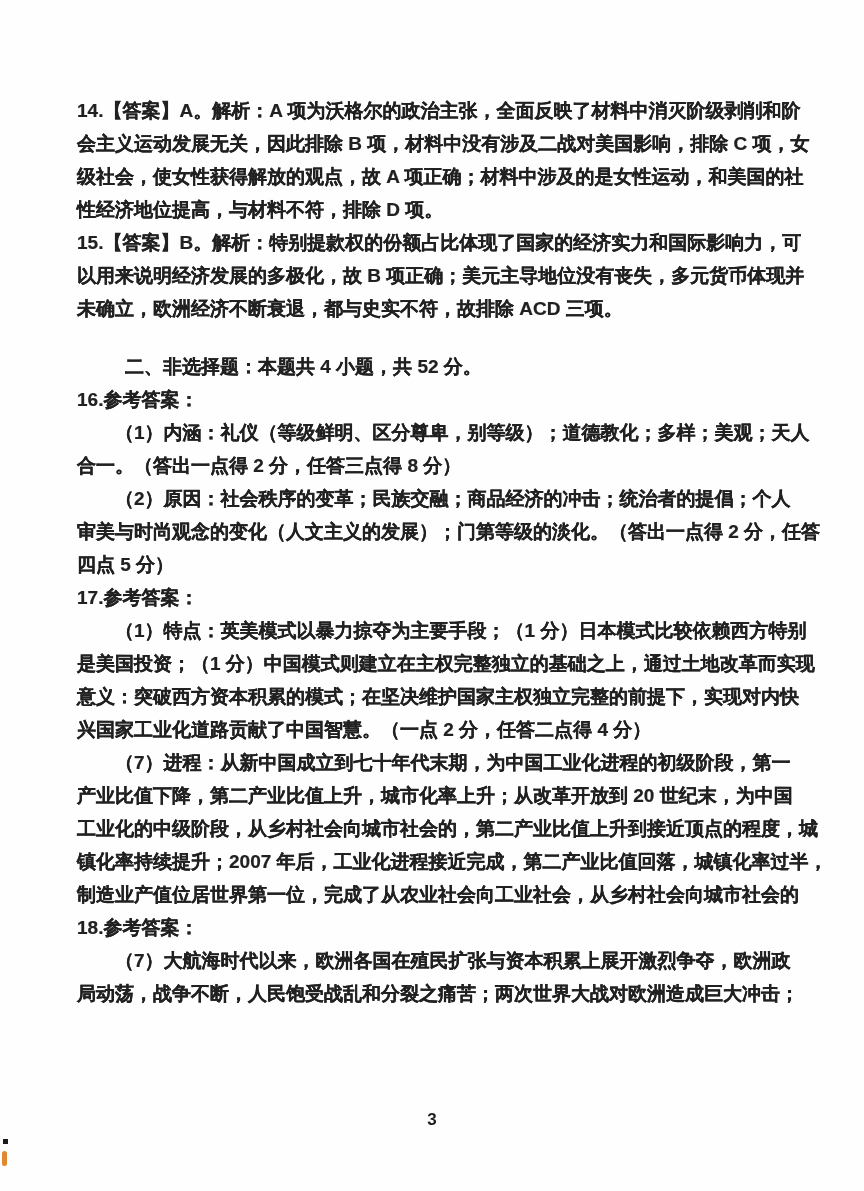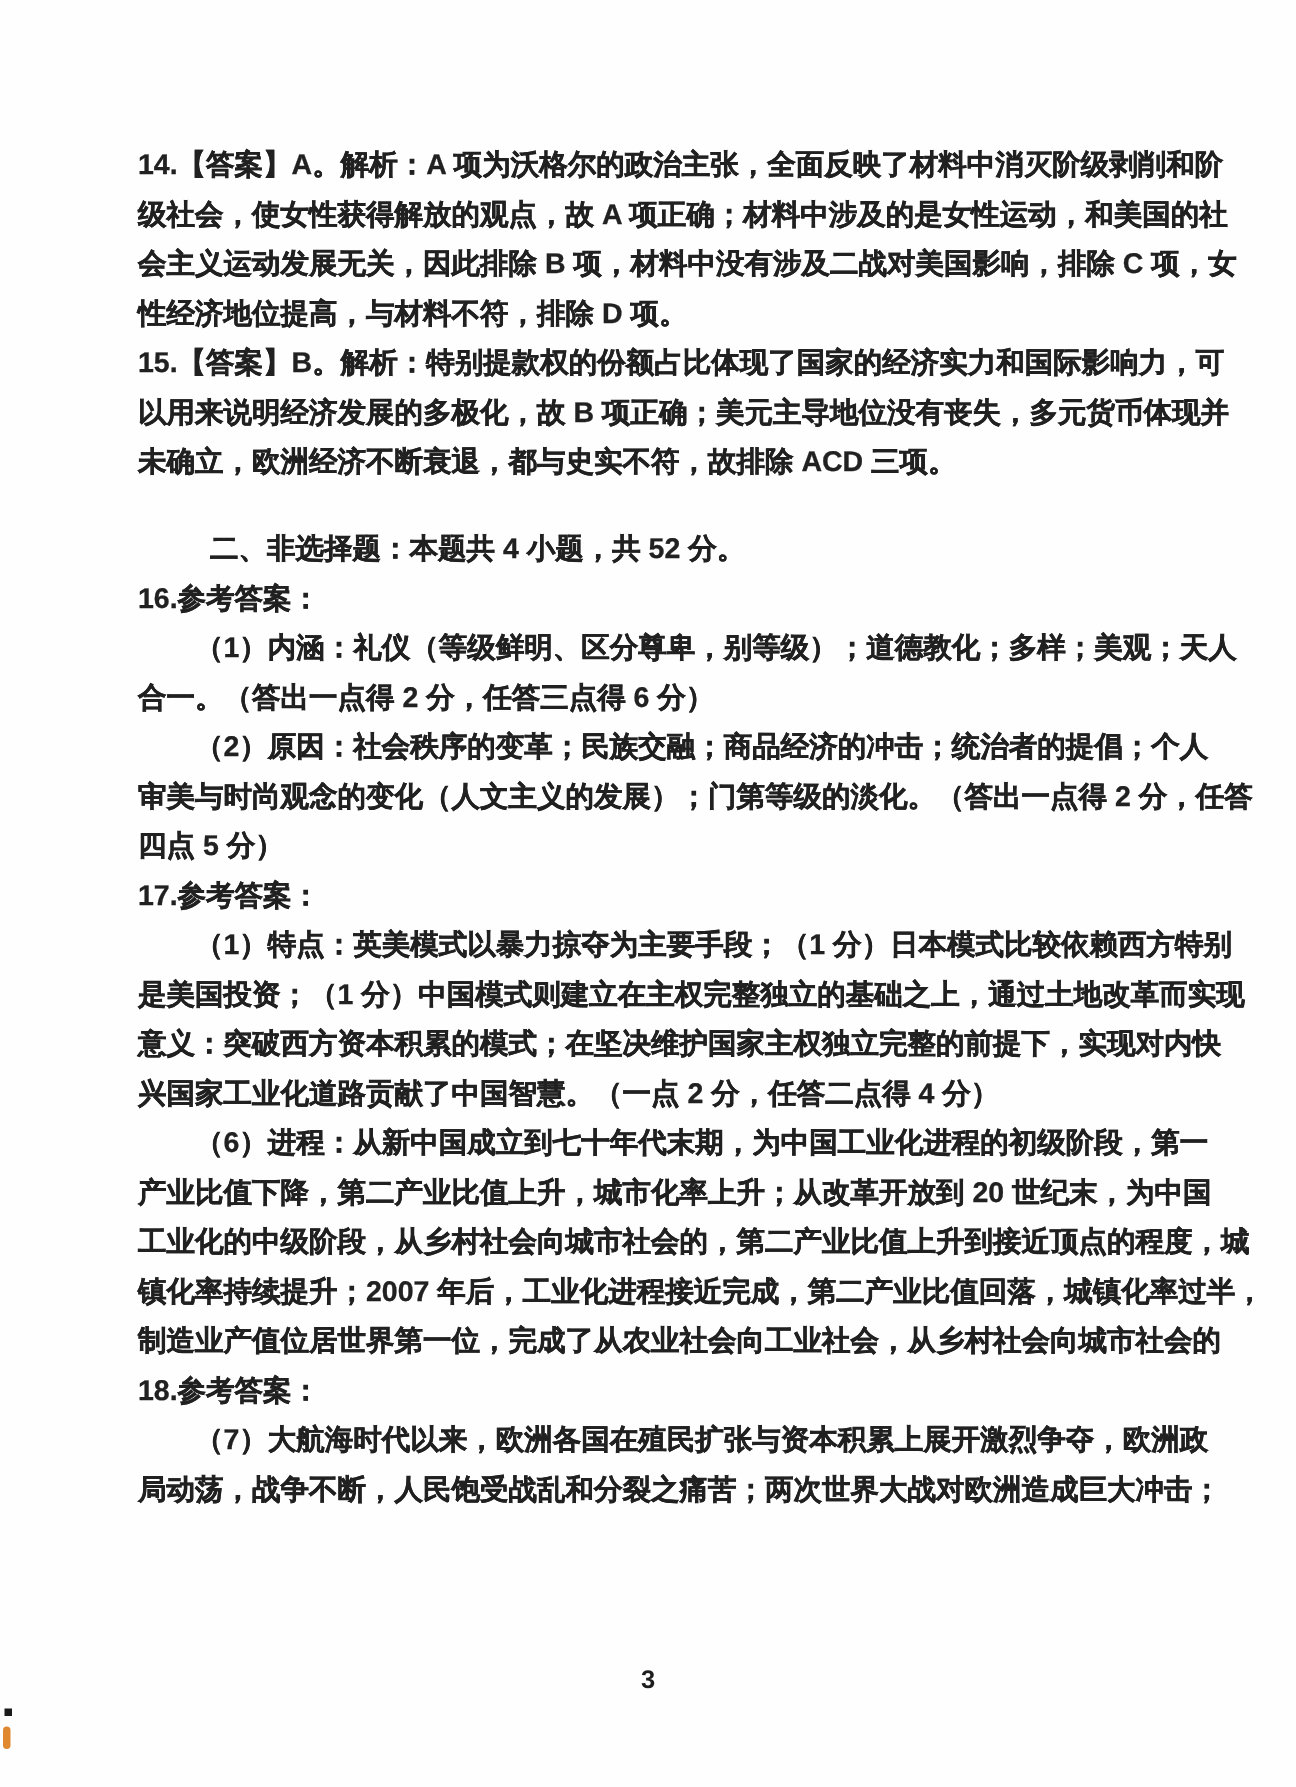--- a/index.html
+++ b/index.html
@@ -6,21 +6,21 @@
   .page {
     position: relative;
     width: 864px;
     height: 1191px;
     background: #fefefe;
     overflow: hidden;
     font-family: "Liberation Sans", "DejaVu Sans", sans-serif;
   }
   .doc-body {
     position: absolute;
-    left: 92px;
+    left: 77px;
     top: 94px;
     width: 684px;
     color: #212121;
     font-size: 19px;
     font-weight: 600;
     line-height: 33px;
     -webkit-text-stroke: 0.2px #212121;
   }
   .block { margin: 0; }
   .block.heading .line { font-weight: 700; margin-left: 48px; }
@@ -61,57 +61,57 @@
     background: #e0882f;
   }
 </style>
 </head>
 <body>
 
 <div class="page" style="background: rgb(254, 254, 254);">
   <div class="doc-body" style="color: rgb(33, 33, 33);">
       <div class="block">
         <div class="line">14.【答案】A。解析：A 项为沃格尔的政治主张，全面反映了材料中消灭阶级剥削和阶</div>
+        <div class="line">会主义运动发展无关，因此排除 B 项，材料中没有涉及二战对美国影响，排除 C 项，女</div>
         <div class="line">级社会，使女性获得解放的观点，故 A 项正确；材料中涉及的是女性运动，和美国的社</div>
-        <div class="line">会主义运动发展无关，因此排除 B 项，材料中没有涉及二战对美国影响，排除 C 项，女</div>
         <div class="line end">性经济地位提高，与材料不符，排除 D 项。</div>
       </div>
       <div class="block">
         <div class="line">15.【答案】B。解析：特别提款权的份额占比体现了国家的经济实力和国际影响力，可</div>
         <div class="line">以用来说明经济发展的多极化，故 B 项正确；美元主导地位没有丧失，多元货币体现并</div>
         <div class="line end">未确立，欧洲经济不断衰退，都与史实不符，故排除 ACD 三项。</div>
       </div>
       <div class="block heading" style="margin-top: 25px;">
         <div class="line end">二、非选择题：本题共 4 小题，共 52 分。</div>
       </div>
       <div class="block">
         <div class="line end">16.参考答案：</div>
       </div>
       <div class="block">
         <div class="line indent">（1）内涵：礼仪（等级鲜明、区分尊卑，别等级）；道德教化；多样；美观；天人</div>
-        <div class="line end">合一。（答出一点得 2 分，任答三点得 6 分）</div>
+        <div class="line end">合一。（答出一点得 2 分，任答三点得 8 分）</div>
       </div>
       <div class="block">
         <div class="line indent">（2）原因：社会秩序的变革；民族交融；商品经济的冲击；统治者的提倡；个人</div>
         <div class="line">审美与时尚观念的变化（人文主义的发展）；门第等级的淡化。（答出一点得 2 分，任答</div>
         <div class="line end">四点 5 分）</div>
       </div>
       <div class="block">
         <div class="line end">17.参考答案：</div>
       </div>
       <div class="block">
         <div class="line indent">（1）特点：英美模式以暴力掠夺为主要手段；（1 分）日本模式比较依赖西方特别</div>
         <div class="line">是美国投资；（1 分）中国模式则建立在主权完整独立的基础之上，通过土地改革而实现</div>
       </div>
       <div class="block">
         <div class="line">意义：突破西方资本积累的模式；在坚决维护国家主权独立完整的前提下，实现对内快</div>
         <div class="line end">兴国家工业化道路贡献了中国智慧。（一点 2 分，任答二点得 4 分）</div>
       </div>
       <div class="block">
-        <div class="line indent">（6）进程：从新中国成立到七十年代末期，为中国工业化进程的初级阶段，第一</div>
+        <div class="line indent">（7）进程：从新中国成立到七十年代末期，为中国工业化进程的初级阶段，第一</div>
         <div class="line">产业比值下降，第二产业比值上升，城市化率上升；从改革开放到 20 世纪末，为中国</div>
         <div class="line">工业化的中级阶段，从乡村社会向城市社会的，第二产业比值上升到接近顶点的程度，城</div>
         <div class="line">镇化率持续提升；2007 年后，工业化进程接近完成，第二产业比值回落，城镇化率过半，</div>
         <div class="line">制造业产值位居世界第一位，完成了从农业社会向工业社会，从乡村社会向城市社会的</div>
       </div>
       <div class="block">
         <div class="line end">18.参考答案：</div>
       </div>
       <div class="block">
         <div class="line indent">（7）大航海时代以来，欧洲各国在殖民扩张与资本积累上展开激烈争夺，欧洲政</div>

